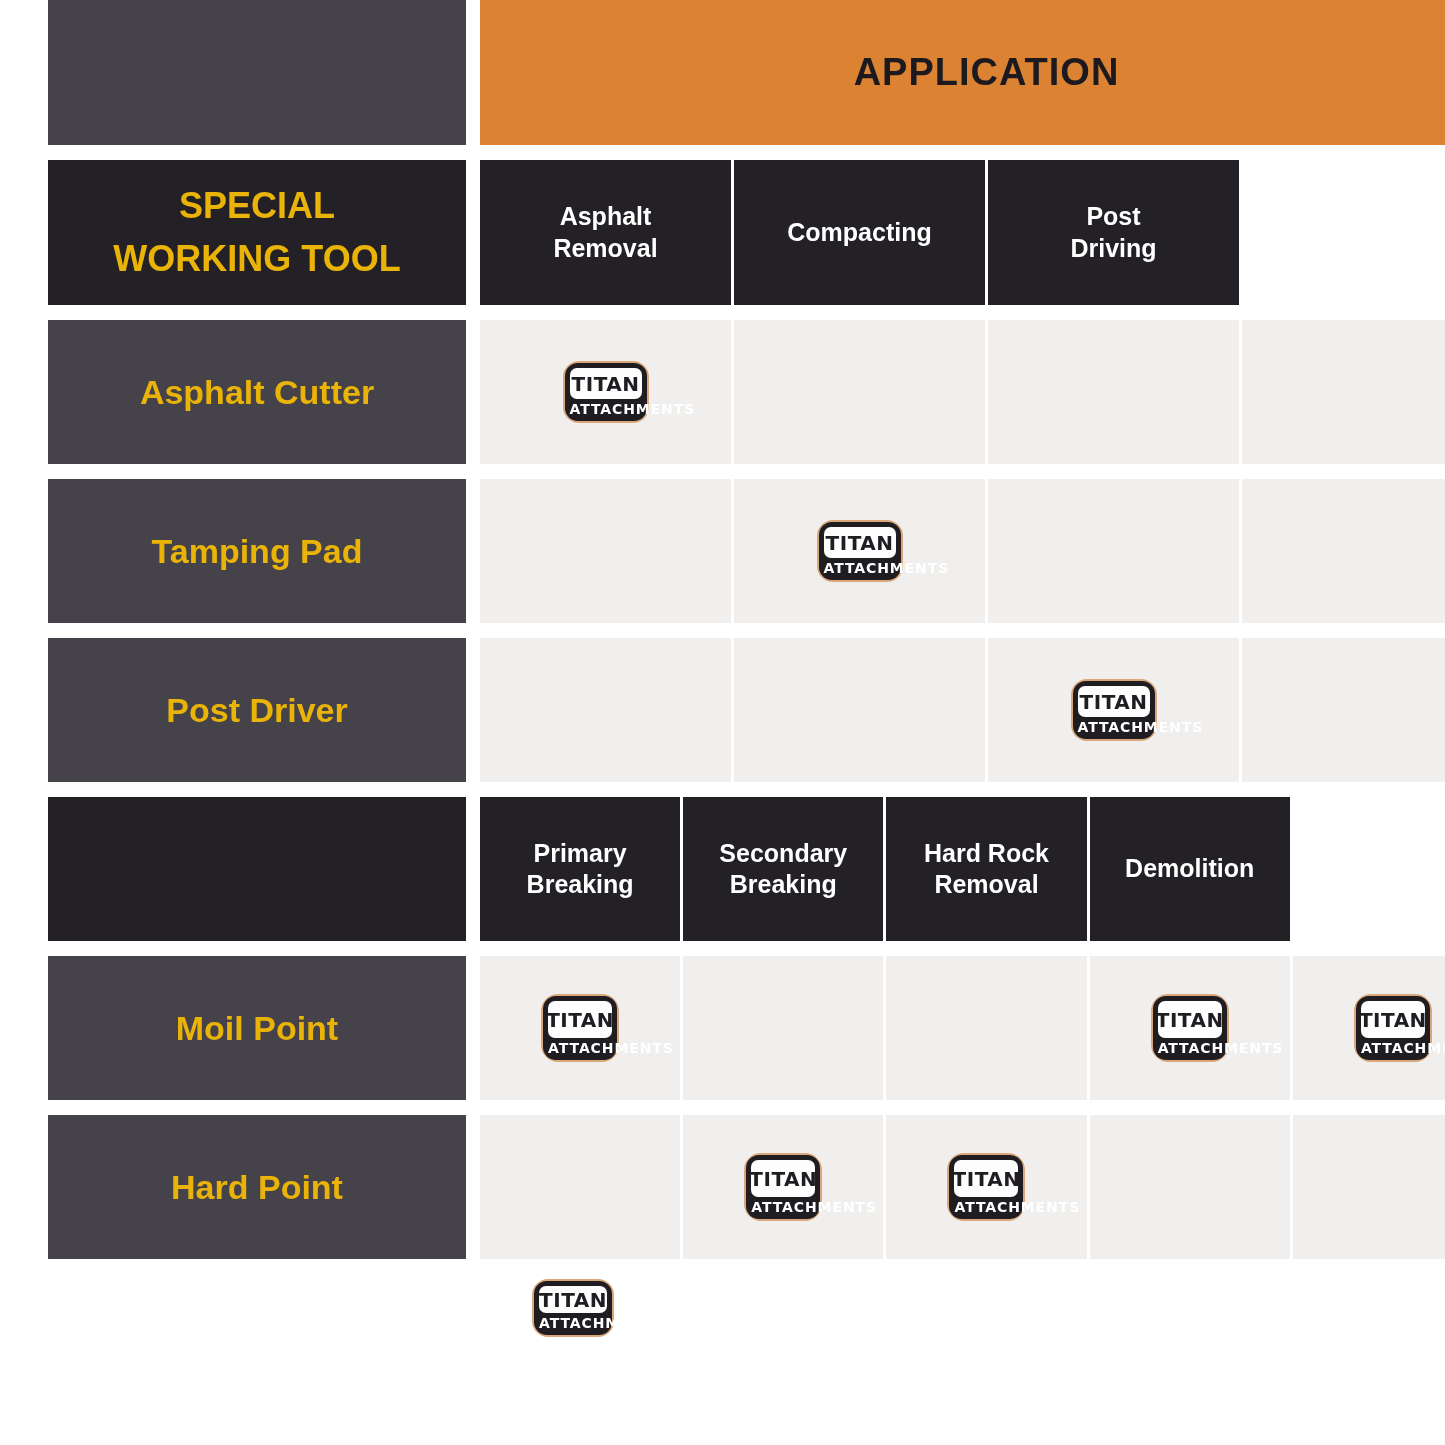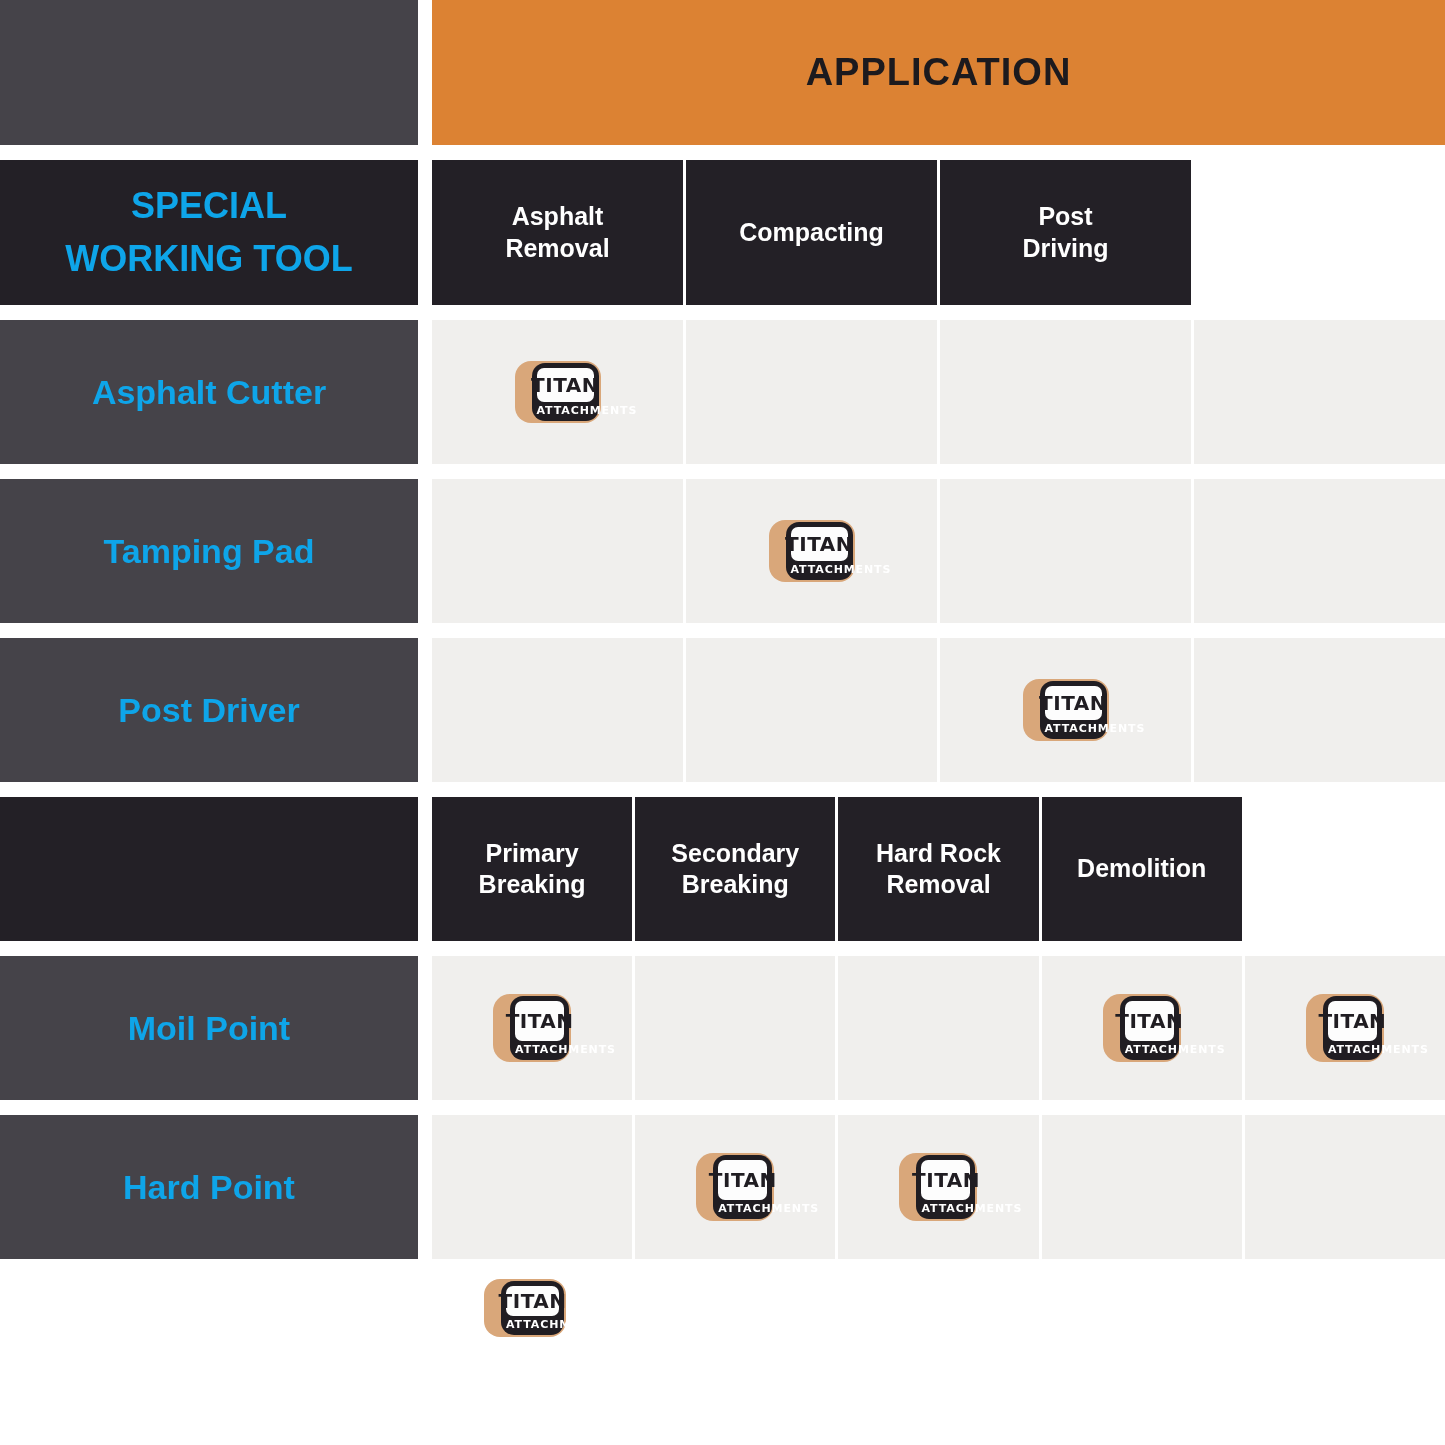--- a/index.html
+++ b/index.html
@@ -2,36 +2,36 @@
 <html><head>
 <meta charset="utf-8">
 <style>
   * { margin:0; padding:0; box-sizing:border-box; }
   html,body { background:#ffffff; }
   body {
     width:1445px; height:1445px;
     font-family:"Liberation Sans","DejaVu Sans",sans-serif;
     overflow:hidden;
   }
-  .page { width:1445px; height:1261px; background:#ffffff; }
+  .page { width:1445px; height:1261px; background:#ffffff;padding-left:48px; }
 
   
   .band {
     display:grid;
     grid-template-columns:418px 1013px;
     column-gap:14px;
     margin-bottom:15px;
   }
   .h145 { height:145px; }
   .h144 { height:144px; }
 
   .left-cell {
     background:#454349;
     display:flex; align-items:center; justify-content:center;
-    color:#0ea5e9; text-align:center;
+    color:#eab308; text-align:center;
   }
   .left-cell.dark { background:#232026; }
 
   .cols4 { display:grid; grid-template-columns:repeat(4,1fr); gap:3px; }
   .cols5 { display:grid; grid-template-columns:repeat(5,1fr); gap:3px; }
 
   .head-cell {
     background:#232026; color:#ffffff;
     display:flex; align-items:center; justify-content:center;
     text-align:center; font-weight:bold; font-size:25px; line-height:1.25;
@@ -57,30 +57,30 @@
 
   
   .badge {
     width:86px; height:62px;
     background:#d9a77a; border-radius:16px; padding:2px;
   }
   .badge.sq { width:78px; height:68px; border-radius:17px; }
   .badge.footer-size { width:82px; height:58px; }
   .badge-frame {
     background:#201d22; border-radius:13px; height:100%;
-    padding:5px 5px 3px; display:flex; flex-direction:column; gap:2px;margin-left:15px;
+    padding:5px 5px 3px; display:flex; flex-direction:column; gap:2px;
   }
   .badge-face {
     background:#fdfdfd; border-radius:7px; flex:1;
     display:flex; align-items:center; justify-content:center;
     font-family:"DejaVu Sans","Liberation Sans",sans-serif;
     font-weight:bold; color:#201d22; font-size:20px; letter-spacing:0.5px;
   }
   .badge-strip {
-    color:#ffffff; font-size:11px; font-weight:bold; letter-spacing:0.9px;
+    color:#ffffff; font-size:14px; font-weight:bold; letter-spacing:0.9px;
     text-align:center; line-height:1; padding:1px 0 2px;
     font-family:"DejaVu Sans","Liberation Sans",sans-serif;
   }
 
   
   .legend {
     display:flex; align-items:center; gap:15px;
     margin:19px 0 0 484px; height:60px;
   }
   .legend-label { font-size:29px; font-weight:bold; color:#131313; letter-spacing:0.5px; }

